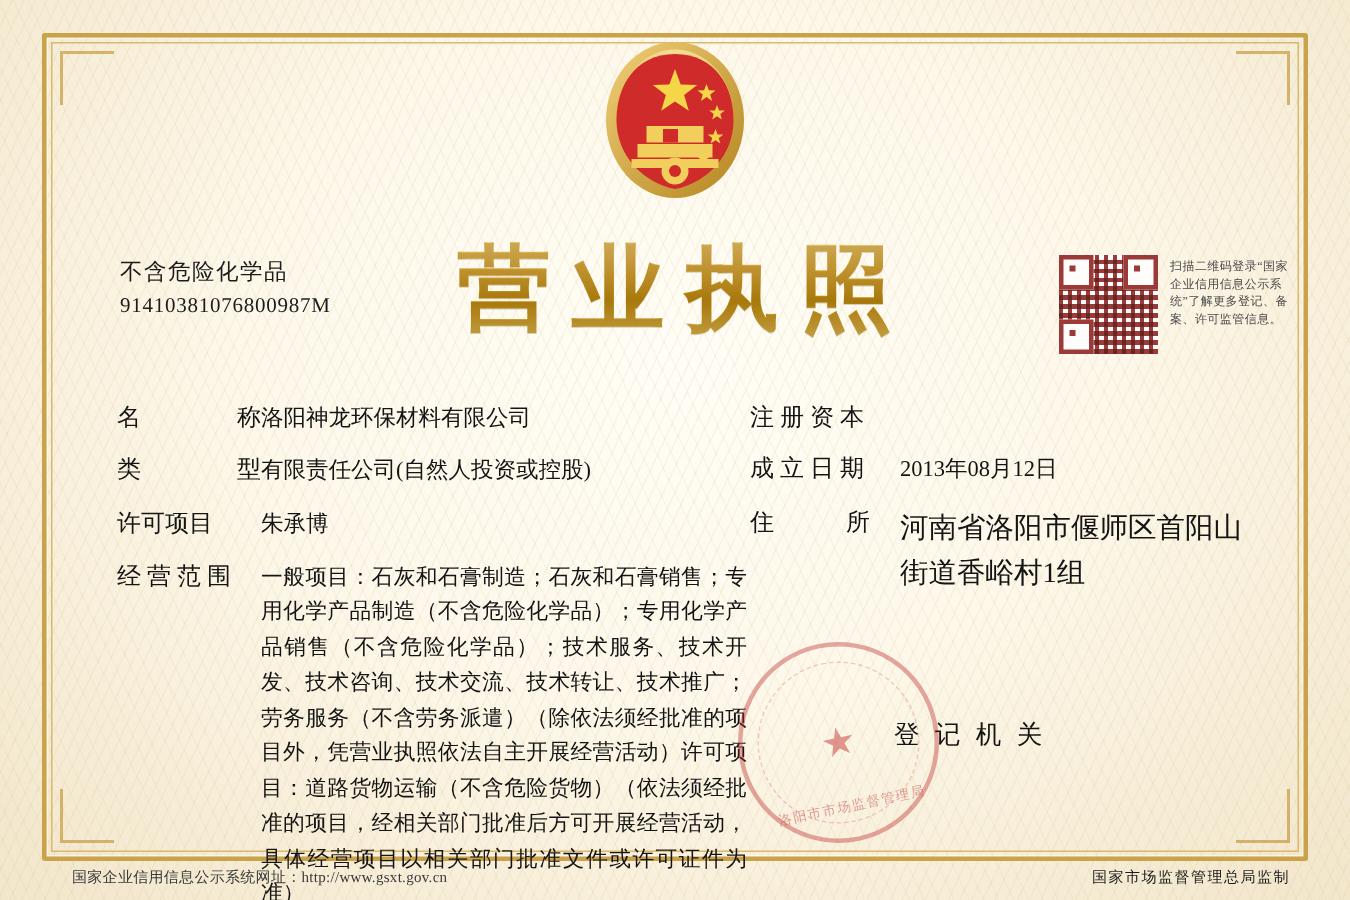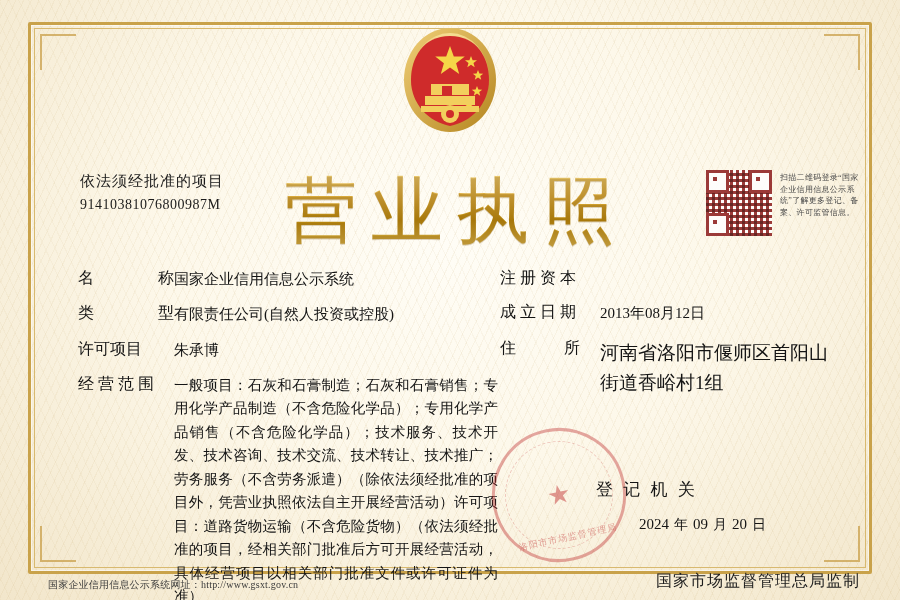--- a/index.html
+++ b/index.html
@@ -60,25 +60,25 @@
     top: 18px;
     transform: translateX(-50%);
     width: 130px;
     height: 120px;
   }
 
   
   .title {
     position: absolute;
     left: 50%;
-    top: 163px;
+    top: 150px;
     transform: translateX(-50%);
     font-family: "Liberation Serif", "DejaVu Serif", serif;
-    font-size: 72px;
-    font-weight: normal;
+    font-size: 62px;
+    font-weight: bold;
     letter-spacing: 14px;
     text-indent: 14px;
     white-space: nowrap;
     background: linear-gradient(180deg, #f3d98a 0%, #d8a93c 35%, #b8860b 60%, #e7c76a 100%);
     -webkit-background-clip: text;
     background-clip: text;
     color: transparent;
     text-shadow: 0 1px 0 rgba(120,80,10,0.25);
   }
 
@@ -264,21 +264,21 @@
     left: 48px;
     bottom: 8px;
     font-size: 10px;
     color: #3a3a3a;
     letter-spacing: 0.2px;
   }
   .footer-right {
     position: absolute;
     right: 40px;
     bottom: 8px;
-    font-size: 16px;
+    font-size: 10px;
     color: #1c1c1c;
     letter-spacing: 1px;
     margin-left: 40px;
   }
 </style>
 </head>
 <body>
 
 <div id="license">
 
@@ -320,40 +320,40 @@
       <rect x="57" y="68" width="10" height="9" fill="#cf2b2b"></rect>
 
       <circle cx="65" cy="96" r="9" fill="#f2cf5d"></circle>
       <circle cx="65" cy="96" r="4" fill="#cf2b2b"></circle>
     </svg>
   </div>
 
   <div class="title">营业执照</div>
 
   <div class="code-block">
-    <div class="code-label">依法须经批准的项目</div>
+    <div class="code-label">不含危险化学品</div>
     <div class="code-value">91410381076800987M</div>
   </div>
 
   <div class="qr-wrap">
     <div class="qr">
       <span class="finder f1"></span>
       <span class="finder f2"></span>
       <span class="finder f3"></span>
     </div>
   </div>
   <div class="qr-note">扫描二维码登录“国家企业信用信息公示系统”了解更多登记、备案、许可监管信息。</div>
 
   <div class="fields-left">
     <div class="row">
       <div class="label spaced">
         <span>名</span>
         <span>称</span>
       </div>
-      <div class="value">国家企业信用信息公示系统</div>
+      <div class="value">洛阳神龙环保材料有限公司</div>
     </div>
 
     <div class="row">
       <div class="label spaced">
         <span>类</span>
         <span>型</span>
       </div>
       <div class="value">有限责任公司(自然人投资或控股)</div>
     </div>
 
@@ -383,25 +383,17 @@
   </div>
 
   <div class="seal">
     <div class="ring-text"></div>
     <div class="star">★</div>
     <div class="seal-label">洛阳市市场监督管理局</div>
   </div>
 
   <div class="registry">登 记 机 关</div>
 
-  <div class="date-line">
-    <span class="num">2024</span>
-    <span class="unit">年</span>
-    <span class="num">09</span>
-    <span class="unit">月</span>
-    <span class="num">20</span>
-    <span class="unit">日</span>
-  </div>
 
   <div class="footer-left">国家企业信用信息公示系统网址：http://www.gsxt.gov.cn</div>
   <div class="footer-right">国家市场监督管理总局监制</div>
 
 </div>
 
 </body></html>

